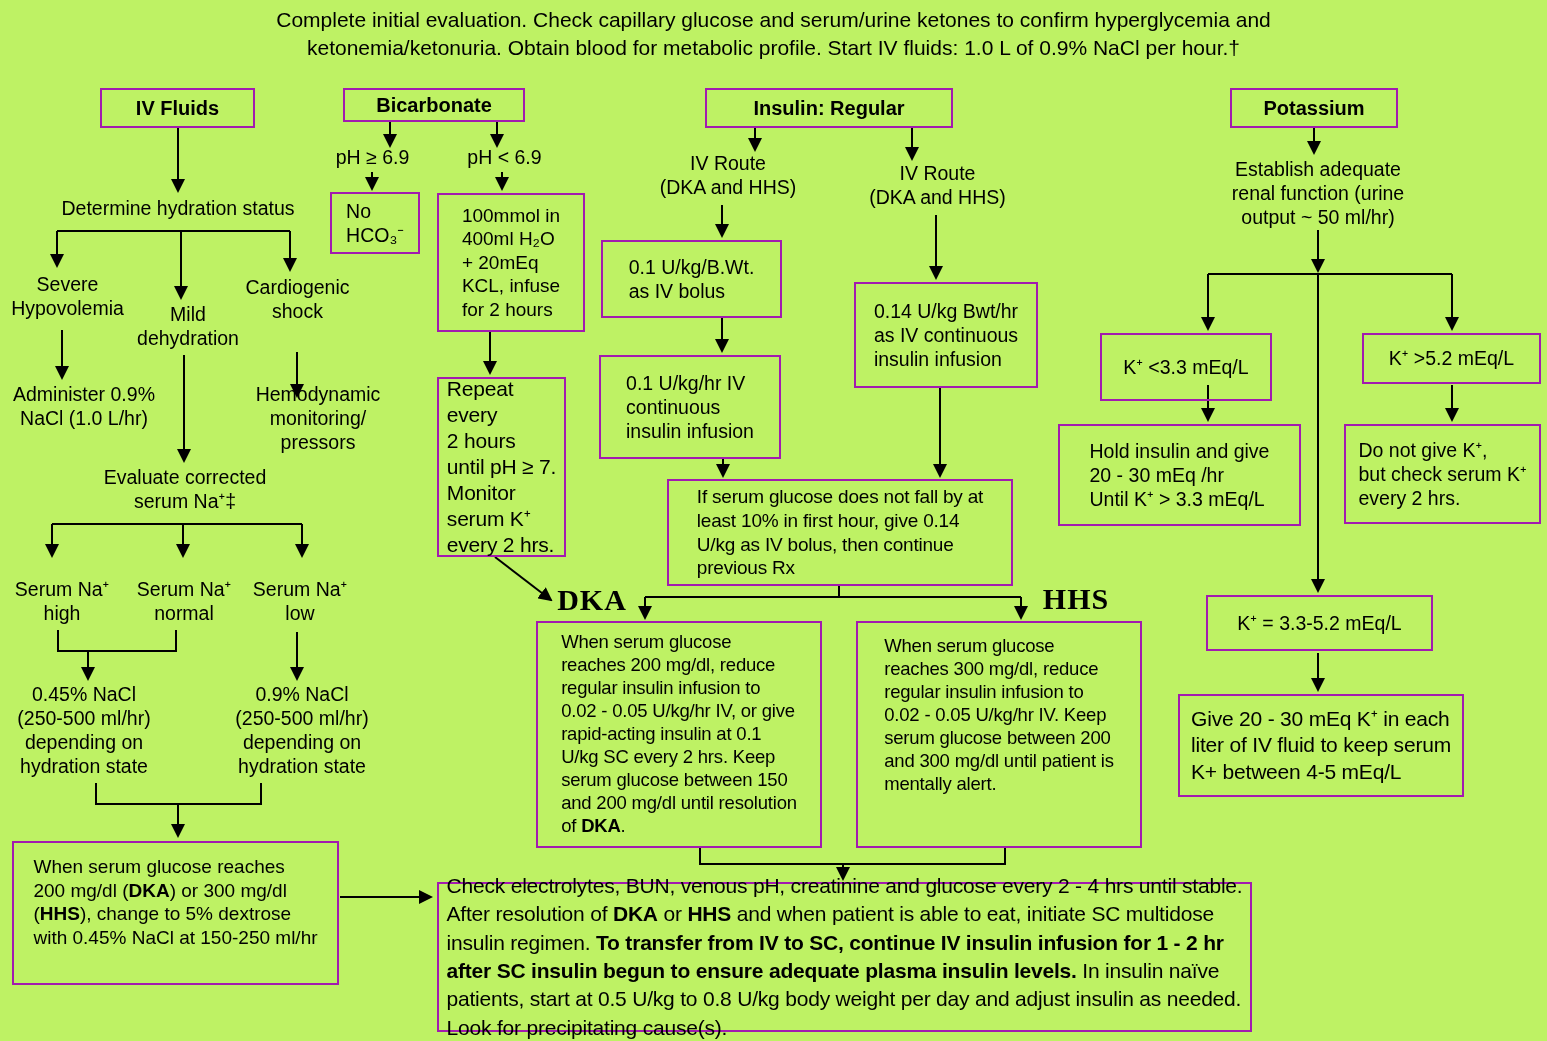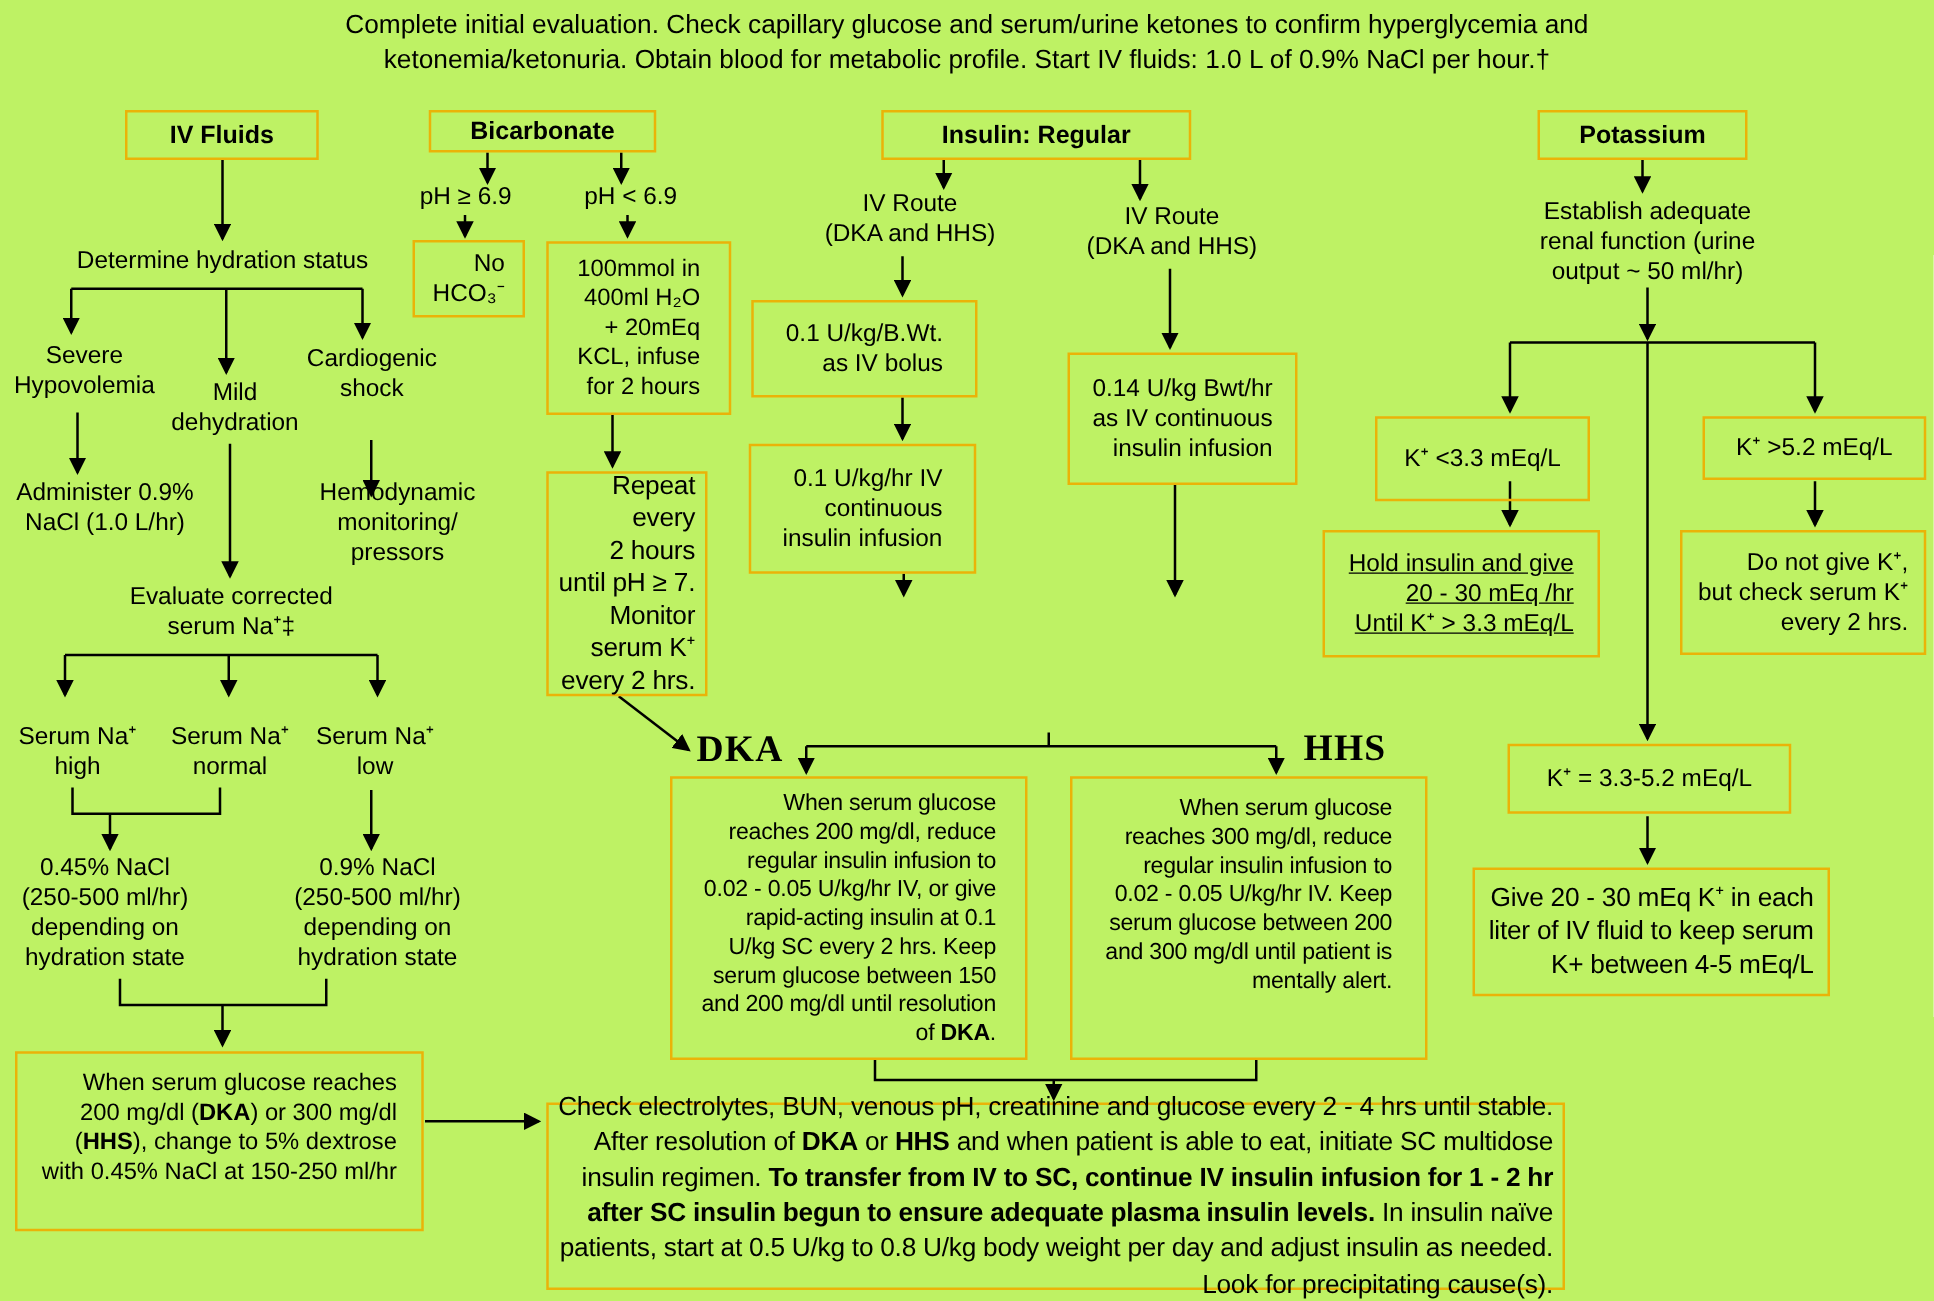--- a/index.html
+++ b/index.html
@@ -10,23 +10,23 @@
   .connectors{position:absolute;left:0;top:0;pointer-events:none;}
   .hdrtext{
     position:absolute;left:0;top:6px;width:1547px;text-align:center;
     font-size:21px;line-height:1.35;white-space:pre-line;
   }
   .lbl{
     position:absolute;text-align:center;white-space:pre-line;
     font-size:19.5px;line-height:1.23;
   }
   .box{
-    position:absolute;box-sizing:border-box;border:2px solid #eab308;
+    position:absolute;box-sizing:border-box;border:2px solid #a21caf;
     display:flex;align-items:center;justify-content:center;
-    text-align:right;white-space:pre-line;
+    text-align:left;white-space:pre-line;
     font-size:19.5px;line-height:1.24;padding:2px 4px;
   }
   .hdr{font-weight:bold;font-size:20px;}
   .f19{font-size:19px;}
   .f185{font-size:18.5px;letter-spacing:-0.2px;}
   .f18{font-size:21px;letter-spacing:-0.2px;}
   .top{align-items:flex-start;padding-top:12px;}
   .branch-lbl{
     position:absolute;font-family:"Liberation Serif", serif;
     font-weight:bold;font-size:30px;letter-spacing:1px;text-align:center;
@@ -163,20 +163,24 @@
   <div class="lbl" style="left:850px;top:162px;width:175px;">IV Route
 (DKA and HHS)</div>
   <div class="box" style="left:601px;top:240px;width:181px;height:78px;">0.1 U/kg/B.Wt.
 as IV bolus</div>
   <div class="box" style="left:599px;top:355px;width:182px;height:104px;">0.1 U/kg/hr IV
 continuous
 insulin infusion</div>
   <div class="box" style="left:854px;top:282px;width:184px;height:106px;">0.14 U/kg Bwt/hr
 as IV continuous
 insulin infusion</div>
+  <div class="box f19" style="left:667px;top:479px;width:346px;height:107px;letter-spacing:-0.2px;">If serum glucose does not fall by at
+least 10% in first hour, give 0.14
+U/kg as IV  bolus, then continue
+previous Rx</div>
   <div class="branch-lbl" style="left:552px;top:583px;width:80px;">DKA</div>
   <div class="branch-lbl" style="left:1036px;top:582px;width:80px;">HHS</div>
   <div class="box f185" style="left:536px;top:621px;width:286px;height:227px;">
     <div><span>When serum glucose
 reaches 200 mg/dl, reduce
 regular insulin infusion to
 0.02 - 0.05 U/kg/hr IV, or give
 rapid-acting insulin at 0.1
 U/kg SC every 2 hrs. Keep
 serum glucose between 150
@@ -189,21 +193,21 @@
 0.02 - 0.05 U/kg/hr IV.  Keep
 serum glucose between 200
 and 300 mg/dl until patient is
 mentally alert.</div>
 
   <div class="lbl" style="left:1218px;top:158px;width:200px;">Establish adequate
 renal function (urine
 output ~ 50 ml/hr)</div>
   <div class="box" style="left:1100px;top:333px;width:172px;height:68px;">K⁺ &lt;3.3 mEq/L</div>
   <div class="box" style="left:1362px;top:333px;width:179px;height:51px;">K⁺ &gt;5.2 mEq/L</div>
-  <div class="box" style="left:1058px;top:424px;width:222px;height:102px;text-decoration:underline;">Hold insulin and give
+  <div class="box" style="left:1058px;top:424px;width:243px;height:102px;">Hold insulin and give
 20 - 30 mEq /hr
 Until K⁺ &gt; 3.3 mEq/L</div>
   <div class="box" style="left:1344px;top:424px;width:197px;height:100px;">Do not give K⁺,
 but check serum K⁺
 every 2 hrs.</div>
   <div class="box" style="left:1206px;top:595px;width:227px;height:56px;">K⁺ = 3.3-5.2 mEq/L</div>
   <div class="box f18" style="left:1178px;top:694px;width:286px;height:103px;">Give 20 - 30 mEq K⁺ in each
 liter of IV  fluid to keep serum
 K+ between 4-5 mEq/L</div>
 

